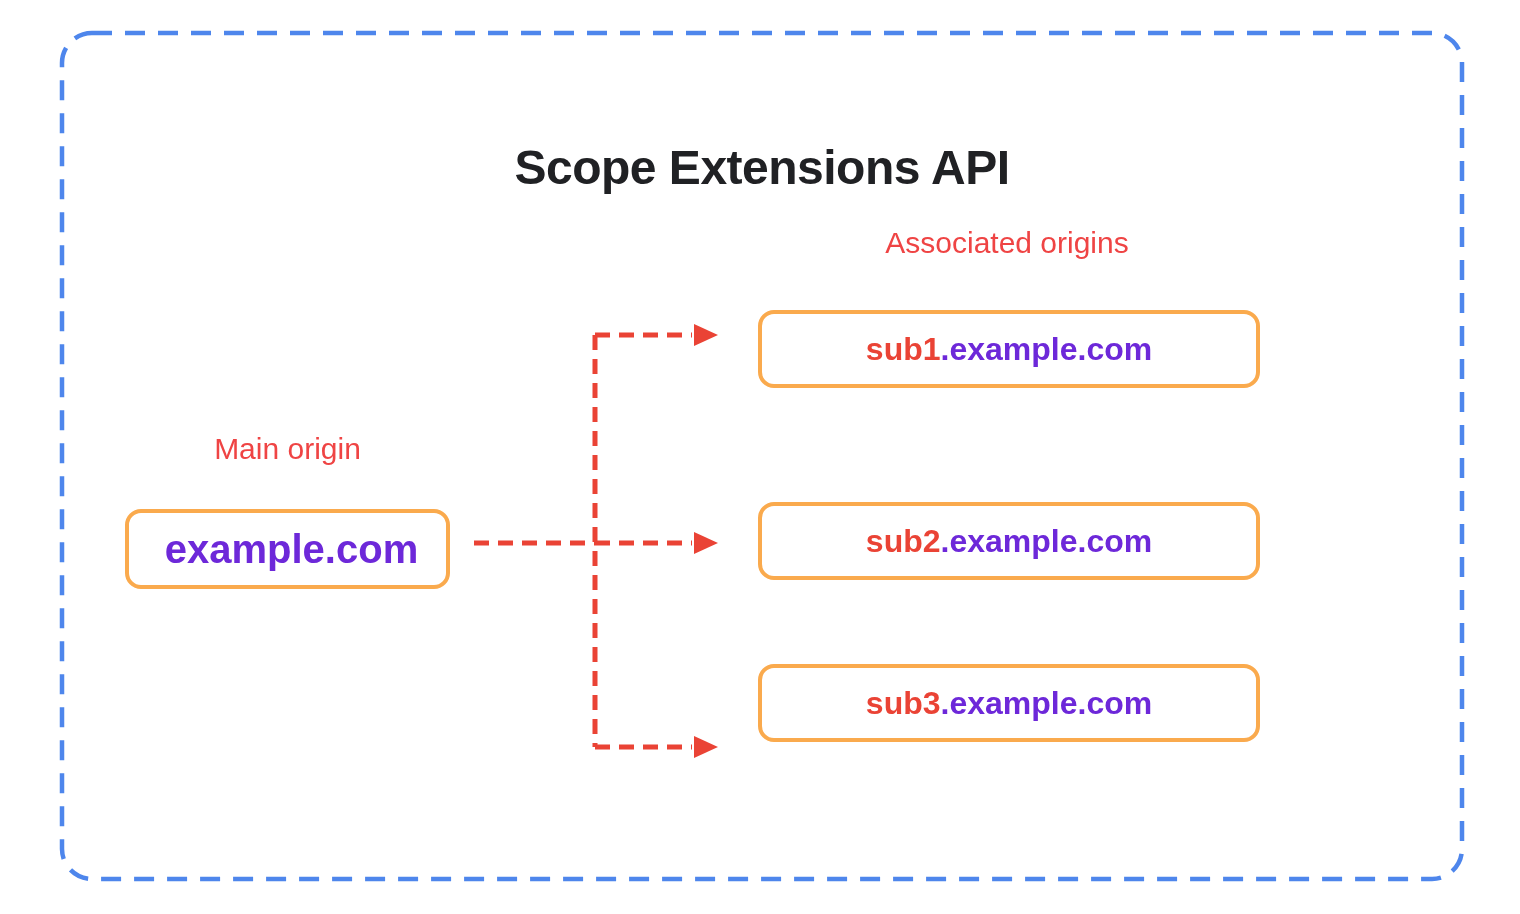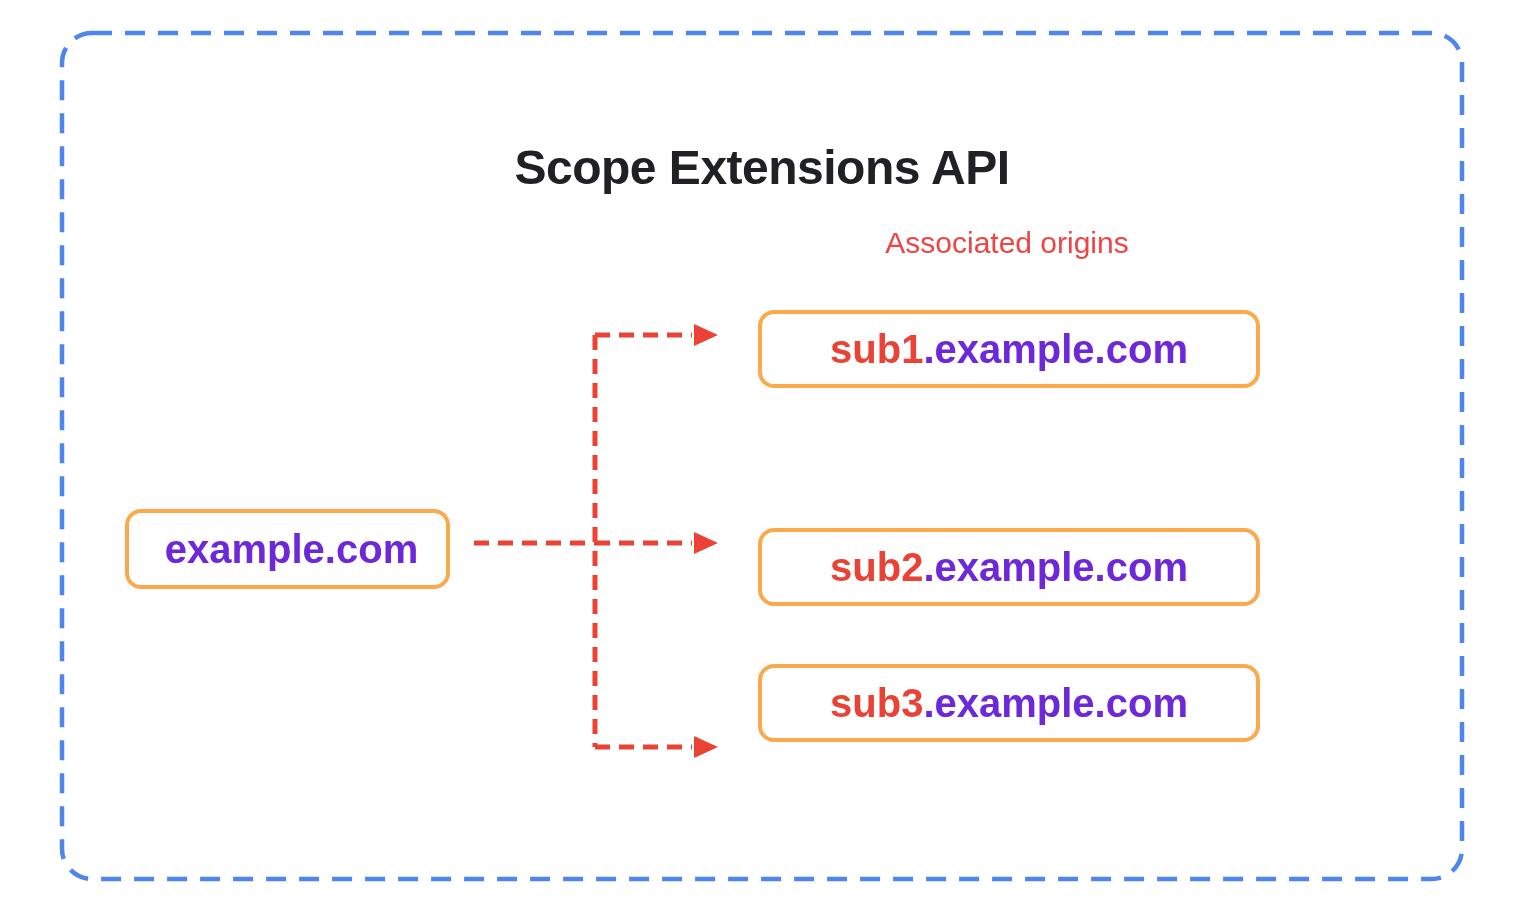--- a/index.html
+++ b/index.html
@@ -54,38 +54,38 @@
   .origin-box {
     position: absolute;
     box-sizing: border-box;
     border: 4px solid #FAAA4D;
     border-radius: 16px;
     background: #ffffff;
     display: flex;
     align-items: center;
     justify-content: center;
     font-weight: 700;
-    font-size: 40px;
+    font-size: 32px;
     white-space: nowrap;
   }
   .main-origin-box {
     left: 125px;
     top: 509px;
     width: 325px;
     height: 80px;
     font-size: 40px;
     padding-left: 8px;
   }
   .sub-box {
     left: 758px;
     width: 502px;
     height: 78px;
   }
   .sub-box-1 { top: 310px; }
-  .sub-box-2 { top: 528px; }
+  .sub-box-2 { top: 502px; }
   .sub-box-3 { top: 664px; }
   .txt-blue { color: #6d28d9; }
   .txt-red  { color: #EA4335; }
 </style>
 </head>
 <body>
 
 <div class="canvas">
 
   <svg class="connector-layer" width="1520" height="914" viewBox="0 0 1520 914" xmlns="http://www.w3.org/2000/svg">
@@ -101,20 +101,21 @@
     </g>
     <g fill="#EA4335" stroke="none">
       <polygon points="694,324 694,346 718,335"></polygon>
       <polygon points="694,532 694,554 718,543"></polygon>
       <polygon points="694,736 694,758 718,747"></polygon>
     </g>
   </svg>
 
   <div class="diagram-title">Scope Extensions API</div>
 
+  <div class="section-label main-origin-label">Main origin</div>
 
   <div class="section-label associated-origins-label">Associated origins</div>
 
   <div class="origin-box main-origin-box">
     <span class="txt-blue">example.com</span>
   </div>
 
   <div class="origin-box sub-box sub-box-1">
     <span class="txt-red">sub1</span>
       <span class="txt-blue">.example.com</span>

